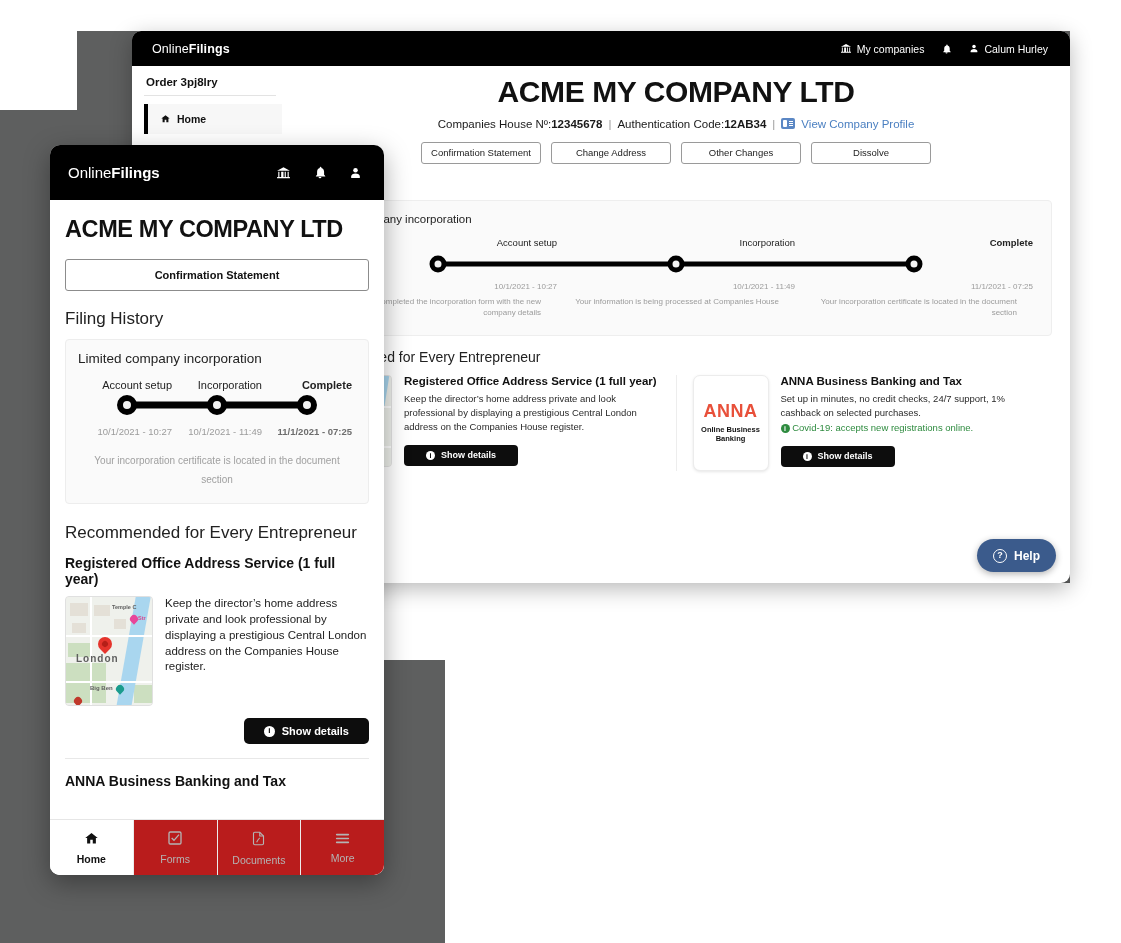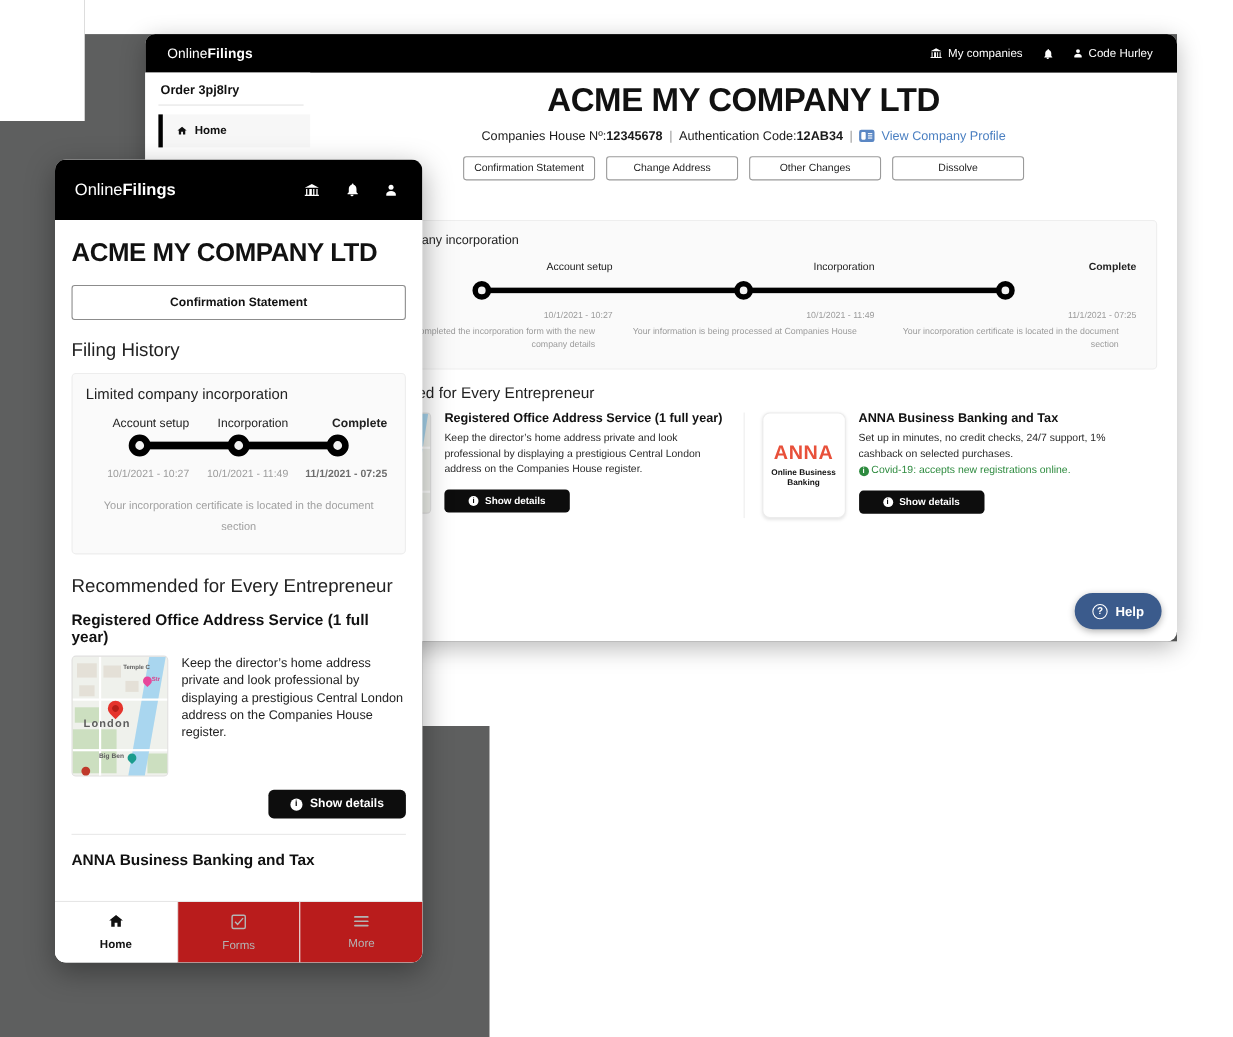--- a/index.html
+++ b/index.html
@@ -264,21 +264,21 @@
           <span>My companies</span>
         </div>
         <svg width="11" height="12" viewBox="0 0 24 24" fill="#fff">
             <path d="M12 22a2.4 2.4 0 0 0 2.4-2.4H9.6A2.4 2.4 0 0 0 12 22zm7-6v-5.2c0-3.2-1.7-5.8-4.6-6.5V3.6a1.4 1.4 0 1 0-2.8 0v.7C8.7 5 7 7.6 7 10.8V16l-2 2v1h16v-1l-2-2z"></path>
           </svg>
         <div class="it">
           <svg width="10" height="11" viewBox="0 0 24 24" fill="#fff">
               <circle cx="12" cy="7" r="4.2"></circle>
               <path d="M12 13c-4.4 0-8 2.4-8 5.4V21h16v-2.6c0-3-3.6-5.4-8-5.4z"></path>
             </svg>
-          <span>Code Hurley</span>
+          <span>Calum Hurley</span>
         </div>
       </div>
     </div>
 
     <div class="d-body">
 
       <div class="d-side">
         <div class="d-order">Order 3pj8lry</div>
         <div class="d-side-sep"></div>
         <div class="d-side-item">
@@ -530,20 +530,30 @@
         <span class="gl">
           <svg width="16" height="16" viewBox="0 0 24 24" fill="none" stroke="#b4b4b4" stroke-width="2">
               <rect x="3" y="3" width="18" height="18" rx="2"></rect>
               <path d="M7 12l3.5 3.5L18 7"></path>
             </svg>
         </span>
         <span>Forms</span>
       </div>
       <div class="m-tab">
         <span class="gl">
+          <svg width="15" height="17" viewBox="0 0 24 24" fill="none" stroke="#b4b4b4" stroke-width="1.8">
+              <path d="M14 2H6a2 2 0 0 0-2 2v16a2 2 0 0 0 2 2h12a2 2 0 0 0 2-2V8z"></path>
+              <path d="M14 2v6h6"></path>
+              <path d="M9 18c2-4 3.5-6 5-7"></path>
+            </svg>
+        </span>
+        <span>Documents</span>
+      </div>
+      <div class="m-tab">
+        <span class="gl">
           <svg width="17" height="13" viewBox="0 0 24 20" stroke="#b4b4b4" stroke-width="2.4" stroke-linecap="round">
               <path d="M3 4h18M3 10h18M3 16h18"></path>
             </svg>
         </span>
         <span>More</span>
       </div>
     </div>
 
   </div>
 

